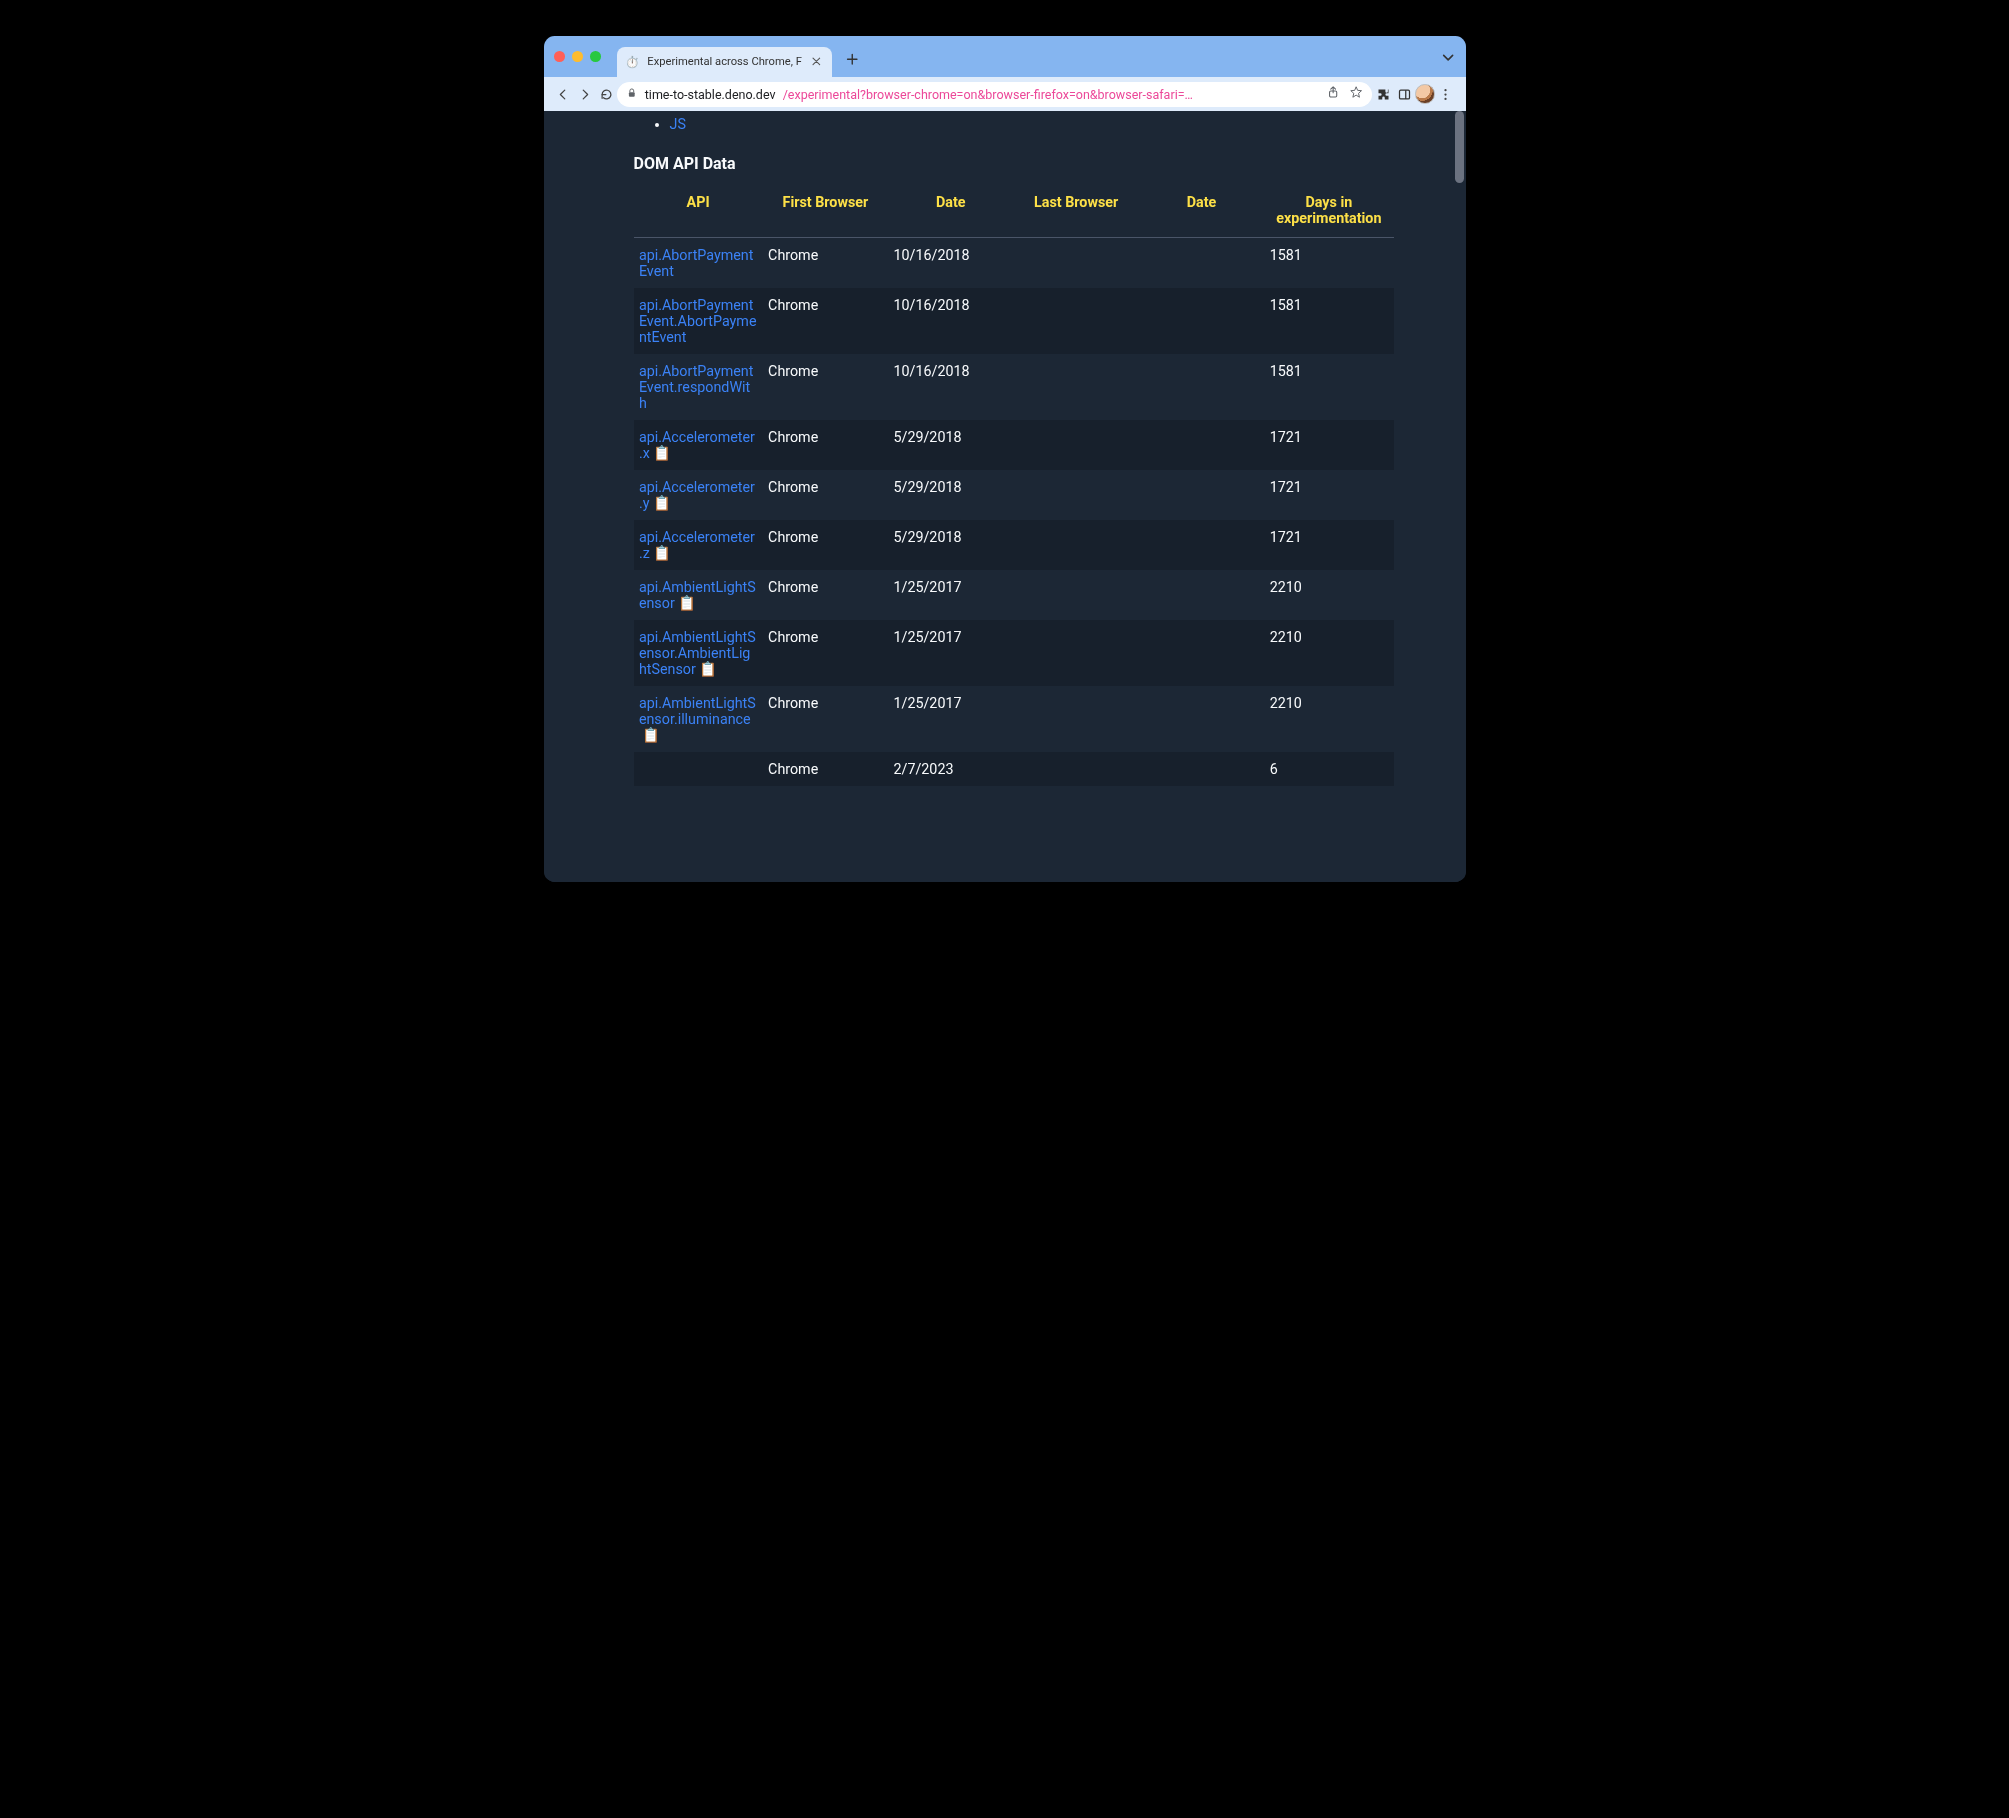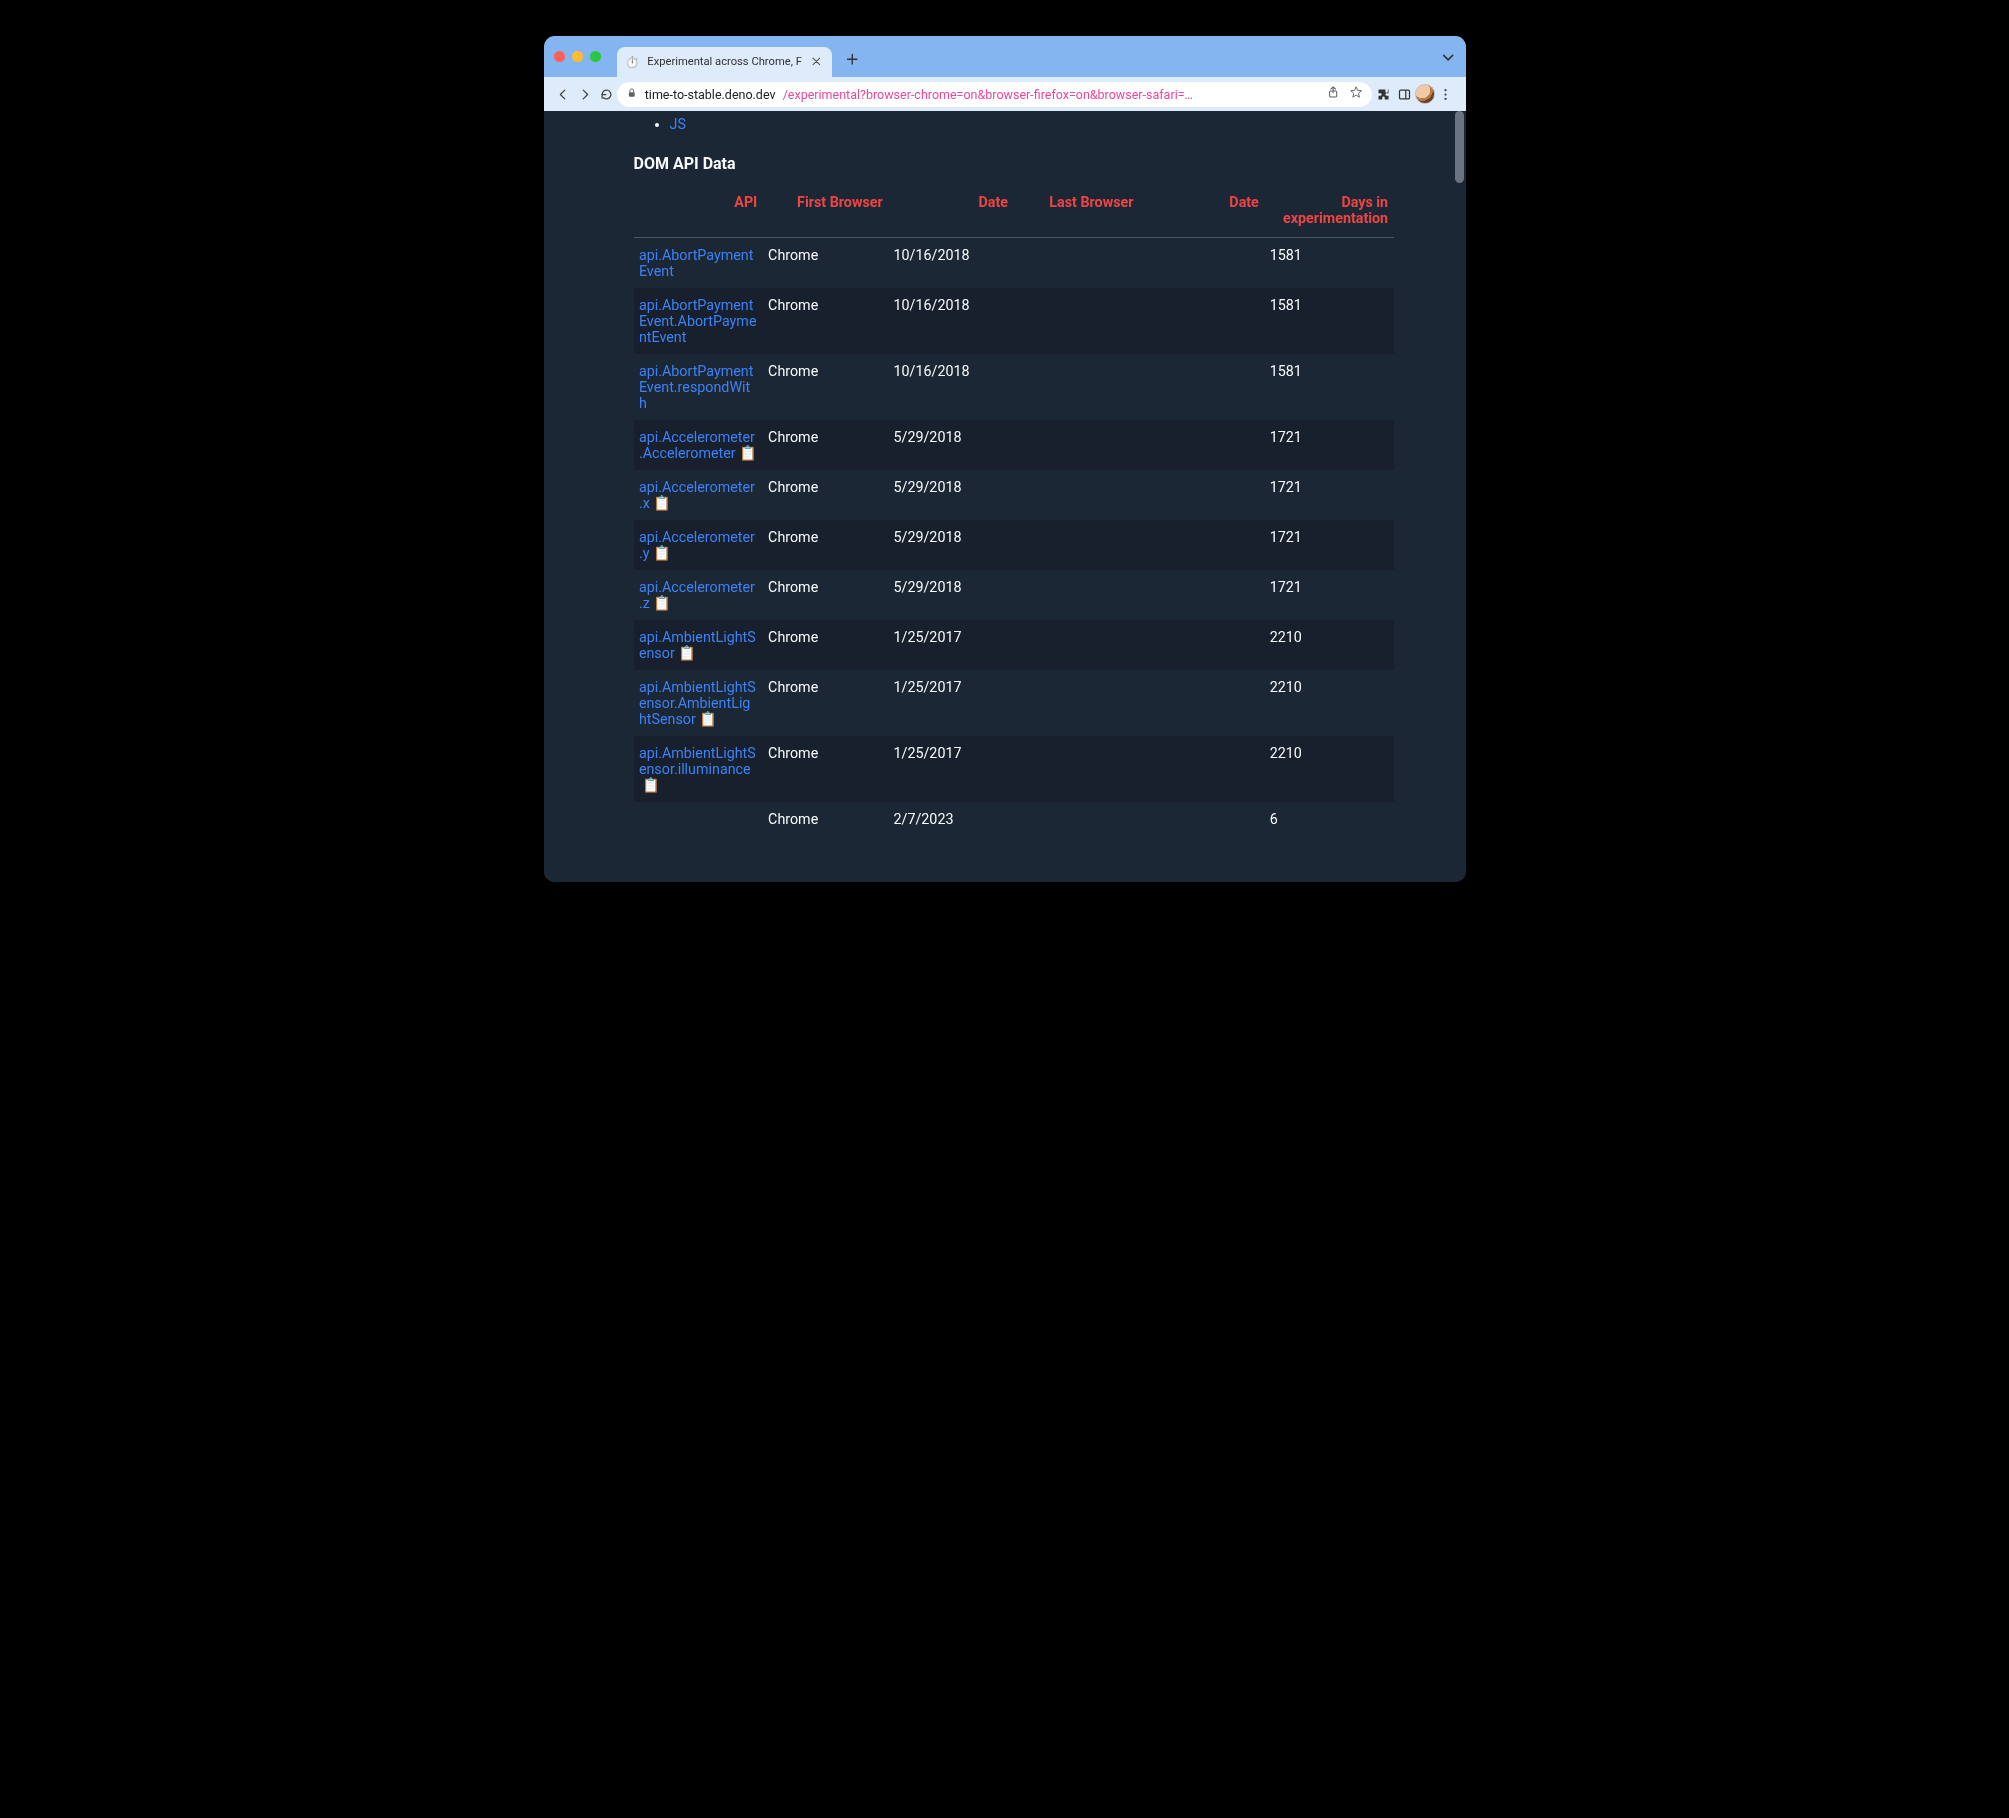--- a/index.html
+++ b/index.html
@@ -142,25 +142,25 @@
     margin: 9px 0 12.5px 0;
     color: #f8fafc;
   }
   table.api {
     width: 100%;
     border-collapse: collapse;
     font-size: 14.3px;
     table-layout: fixed;
   }
   table.api thead th {
-    text-align: right;
+    text-align: center;
     font-weight: 700;
     padding: 9px 5.4px 10.7px 5.4px;
     vertical-align: top;
-    color: #ef4444;
+    color: #fde047;
   }
   table.api thead tr { border-bottom: 0.9px solid #4a5568; }
   table.api tbody td {
     padding: 9px 5.4px;
     vertical-align: top;
     word-break: break-word;
   }
   table.api tbody tr:nth-child(even) { background: #17202c; }
   table.api a { color: #3b82f6; text-decoration: none; }
   .clip { margin-left: 3.6px; }
@@ -329,28 +329,20 @@
             </tr>
             <tr>
               <td><a href="#">api.AbortPaymentEvent.respondWith</a></td>
               <td>Chrome</td>
               <td>10/16/2018</td>
               <td></td>
               <td></td>
               <td>1581</td>
             </tr>
             <tr>
-              <td><a href="#">api.Accelerometer.Accelerometer</a><span class="clip">📋</span></td>
-              <td>Chrome</td>
-              <td>5/29/2018</td>
-              <td></td>
-              <td></td>
-              <td>1721</td>
-            </tr>
-            <tr>
               <td><a href="#">api.Accelerometer.x</a><span class="clip">📋</span></td>
               <td>Chrome</td>
               <td>5/29/2018</td>
               <td></td>
               <td></td>
               <td>1721</td>
             </tr>
             <tr>
               <td><a href="#">api.Accelerometer.y</a><span class="clip">📋</span></td>
               <td>Chrome</td>

